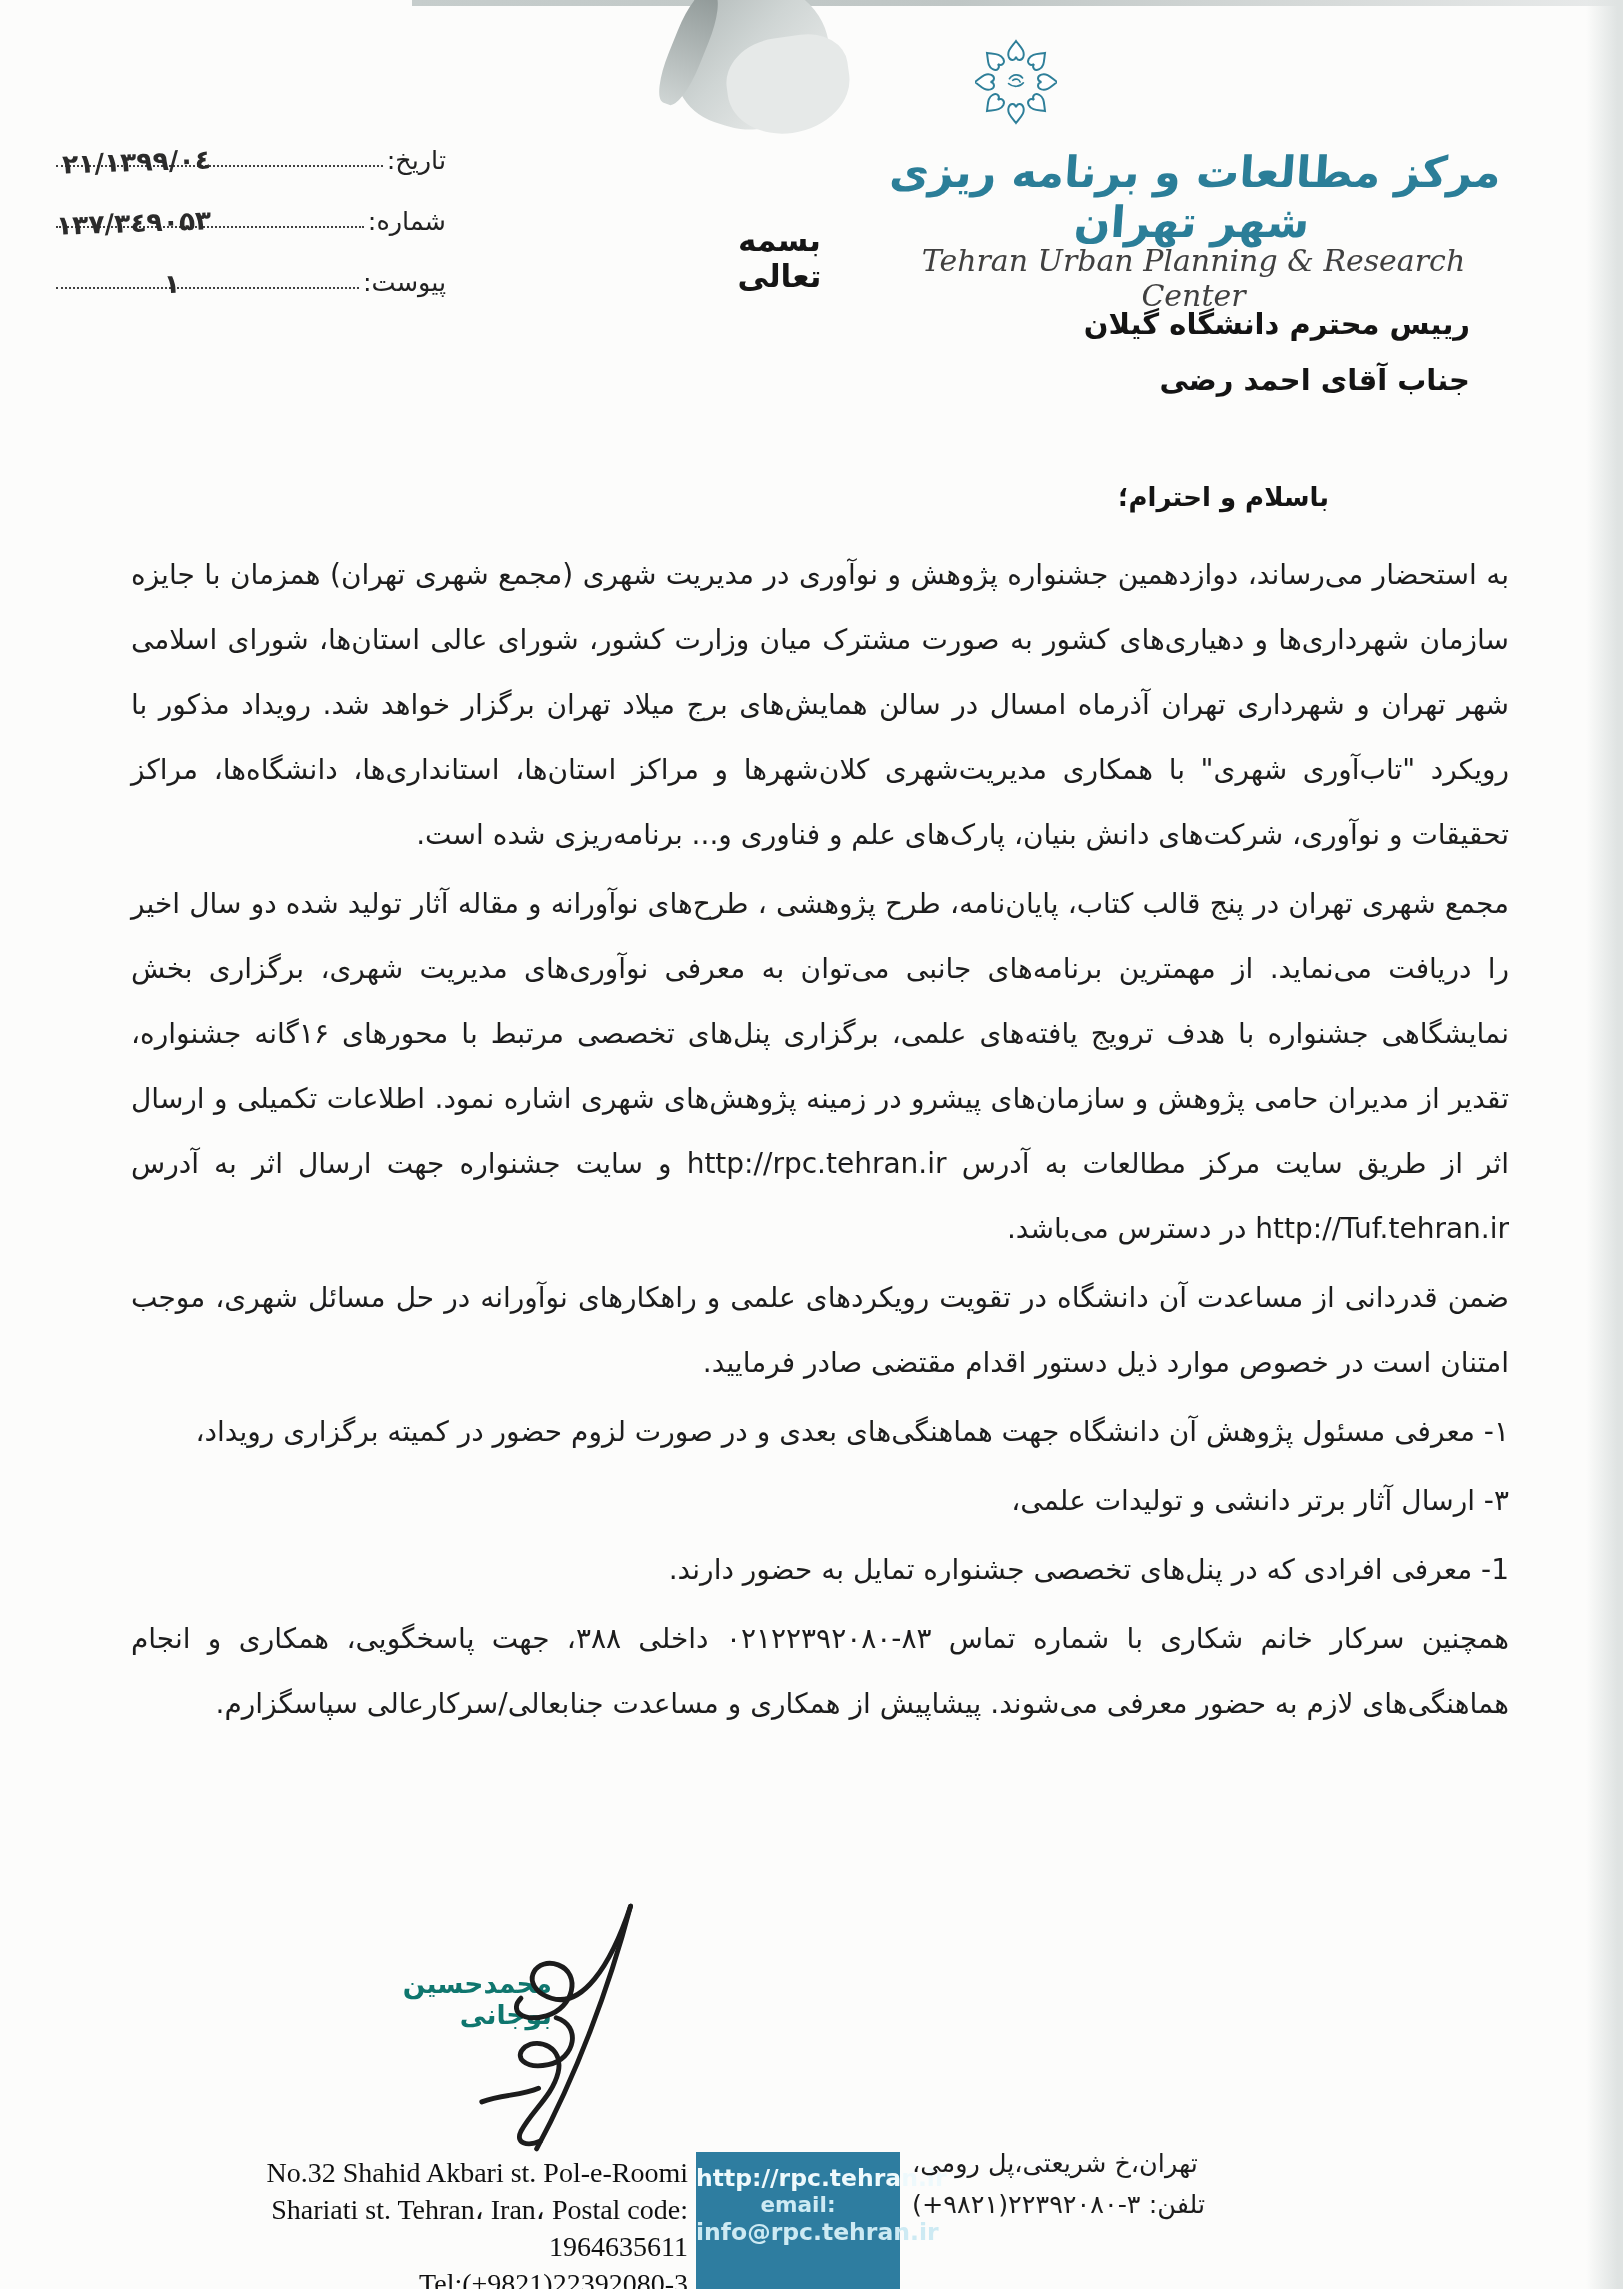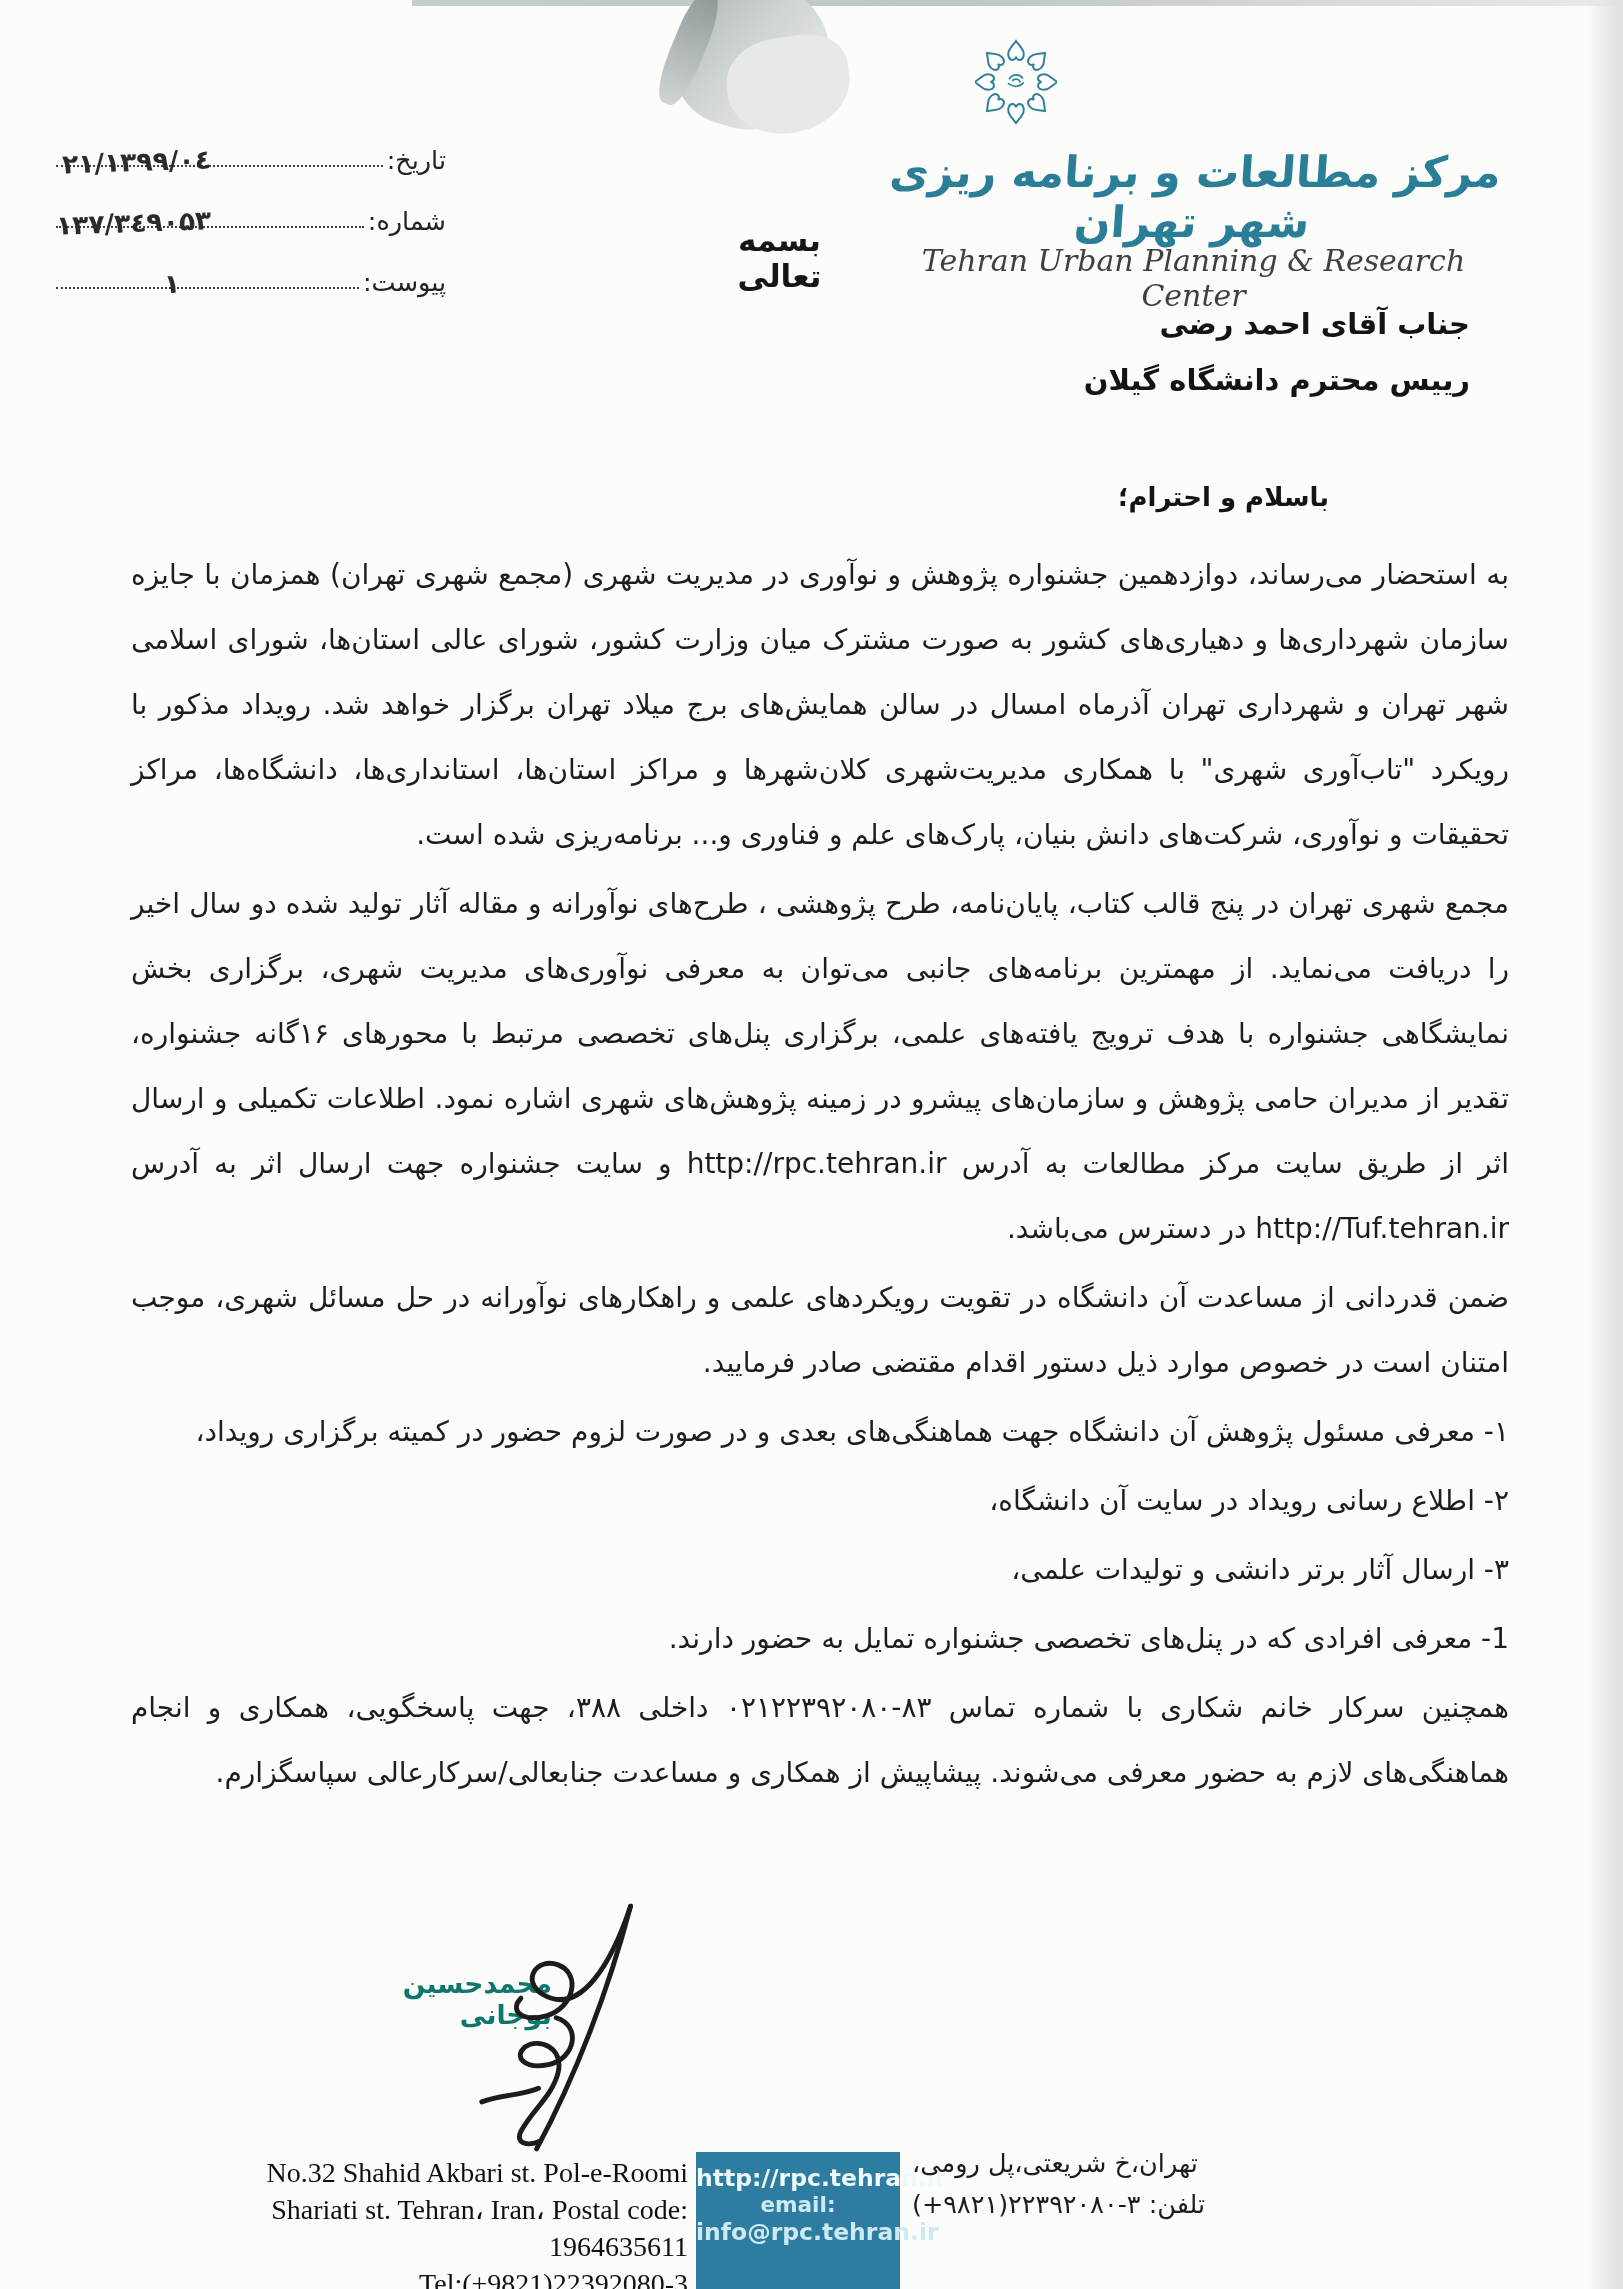--- a/index.html
+++ b/index.html
@@ -118,32 +118,31 @@
         <path d="M41 54 C47 59 55 58 59 53"></path>
         <path d="M46 50 C50 47 54 49 55 52"></path>
       </g>
     </svg>
   </div>
 
   <div class="org-fa">مرکز مطالعات و برنامه ریزی شهر تهران</div>
   <div class="org-en">Tehran Urban Planning &amp; Research Center</div>
 
   <div class="recipient">
+    <div>رییس محترم دانشگاه گیلان</div>
     <div>جناب آقای احمد رضی</div>
-    <div>رییس محترم دانشگاه گیلان</div>
   </div>
 
   <div class="greeting">باسلام و احترام؛</div>
 
   <div class="body">
     <p>به استحضار می‌رساند، دوازدهمین جشنواره پژوهش و نوآوری در مدیریت شهری (مجمع شهری تهران) همزمان با جایزه سازمان شهرداری‌ها و دهیاری‌های کشور به صورت مشترک میان وزارت کشور، شورای عالی استان‌ها، شورای اسلامی شهر تهران و شهرداری تهران آذرماه امسال در سالن همایش‌های برج میلاد تهران برگزار خواهد شد. رویداد مذکور با رویکرد "تاب‌آوری شهری" با همکاری  مدیریت‌شهری کلان‌شهرها و مراکز استان‌ها، استانداری‌ها، دانشگاه‌ها، مراکز تحقیقات و نوآوری، شرکت‌های دانش بنیان، پارک‌های علم و فناوری و... برنامه‌ریزی شده است.</p>
     <p>مجمع شهری تهران در پنج قالب کتاب، پایان‌نامه، طرح پژوهشی ، طرح‌های نوآورانه و مقاله آثار تولید شده دو سال اخیر را دریافت می‌نماید. از مهمترین برنامه‌های جانبی می‌توان به معرفی نوآوری‌های مدیریت شهری، برگزاری بخش نمایشگاهی جشنواره با هدف ترویج یافته‌های علمی، برگزاری پنل‌های تخصصی مرتبط با محورهای ۱۶گانه جشنواره، تقدیر از مدیران حامی پژوهش و سازمان‌های پیشرو در زمینه پژوهش‌های شهری اشاره نمود. اطلاعات تکمیلی و ارسال اثر از طریق سایت مرکز مطالعات به آدرس http://rpc.tehran.ir و سایت جشنواره جهت ارسال اثر به آدرس http://Tuf.tehran.ir در دسترس می‌باشد.</p>
     <p>ضمن قدردانی از مساعدت آن دانشگاه در تقویت رویکردهای علمی و راهکارهای نوآورانه در حل مسائل شهری، موجب امتنان است در خصوص موارد ذیل دستور اقدام مقتضی صادر فرمایید.</p>
     <p>۱- معرفی مسئول پژوهش آن دانشگاه جهت هماهنگی‌های بعدی و در صورت لزوم حضور در کمیته برگزاری رویداد،</p>
-    <p>۲- اطلاع رسانی رویداد در سایت آن دانشگاه،</p>
     <p>۳- ارسال آثار برتر دانشی و تولیدات علمی،</p>
     <p>1- معرفی افرادی که در پنل‌های تخصصی جشنواره تمایل به حضور دارند.</p>
     <p>همچنین سرکار خانم شکاری با شماره تماس ۸۳-۰۲۱۲۲۳۹۲۰۸۰ داخلی ۳۸۸، جهت پاسخگویی، همکاری و انجام هماهنگی‌های لازم به حضور معرفی می‌شوند. پیشاپیش از همکاری و مساعدت جنابعالی/سرکارعالی سپاسگزارم.</p>
   </div>
 
   <div class="sig-name">محمدحسین بوجانی</div>
   <div class="sig-svg">
     <svg viewBox="0 0 280 262" width="274" height="257" xmlns="http://www.w3.org/2000/svg">
       <g stroke="#1c1c1c" stroke-width="5" fill="none" stroke-linecap="round">
         <path d="M208 6 C190 60 158 120 118 96 C96 82 112 58 134 66 C158 75 150 110 122 118 C96 125 84 112 96 100"></path>

